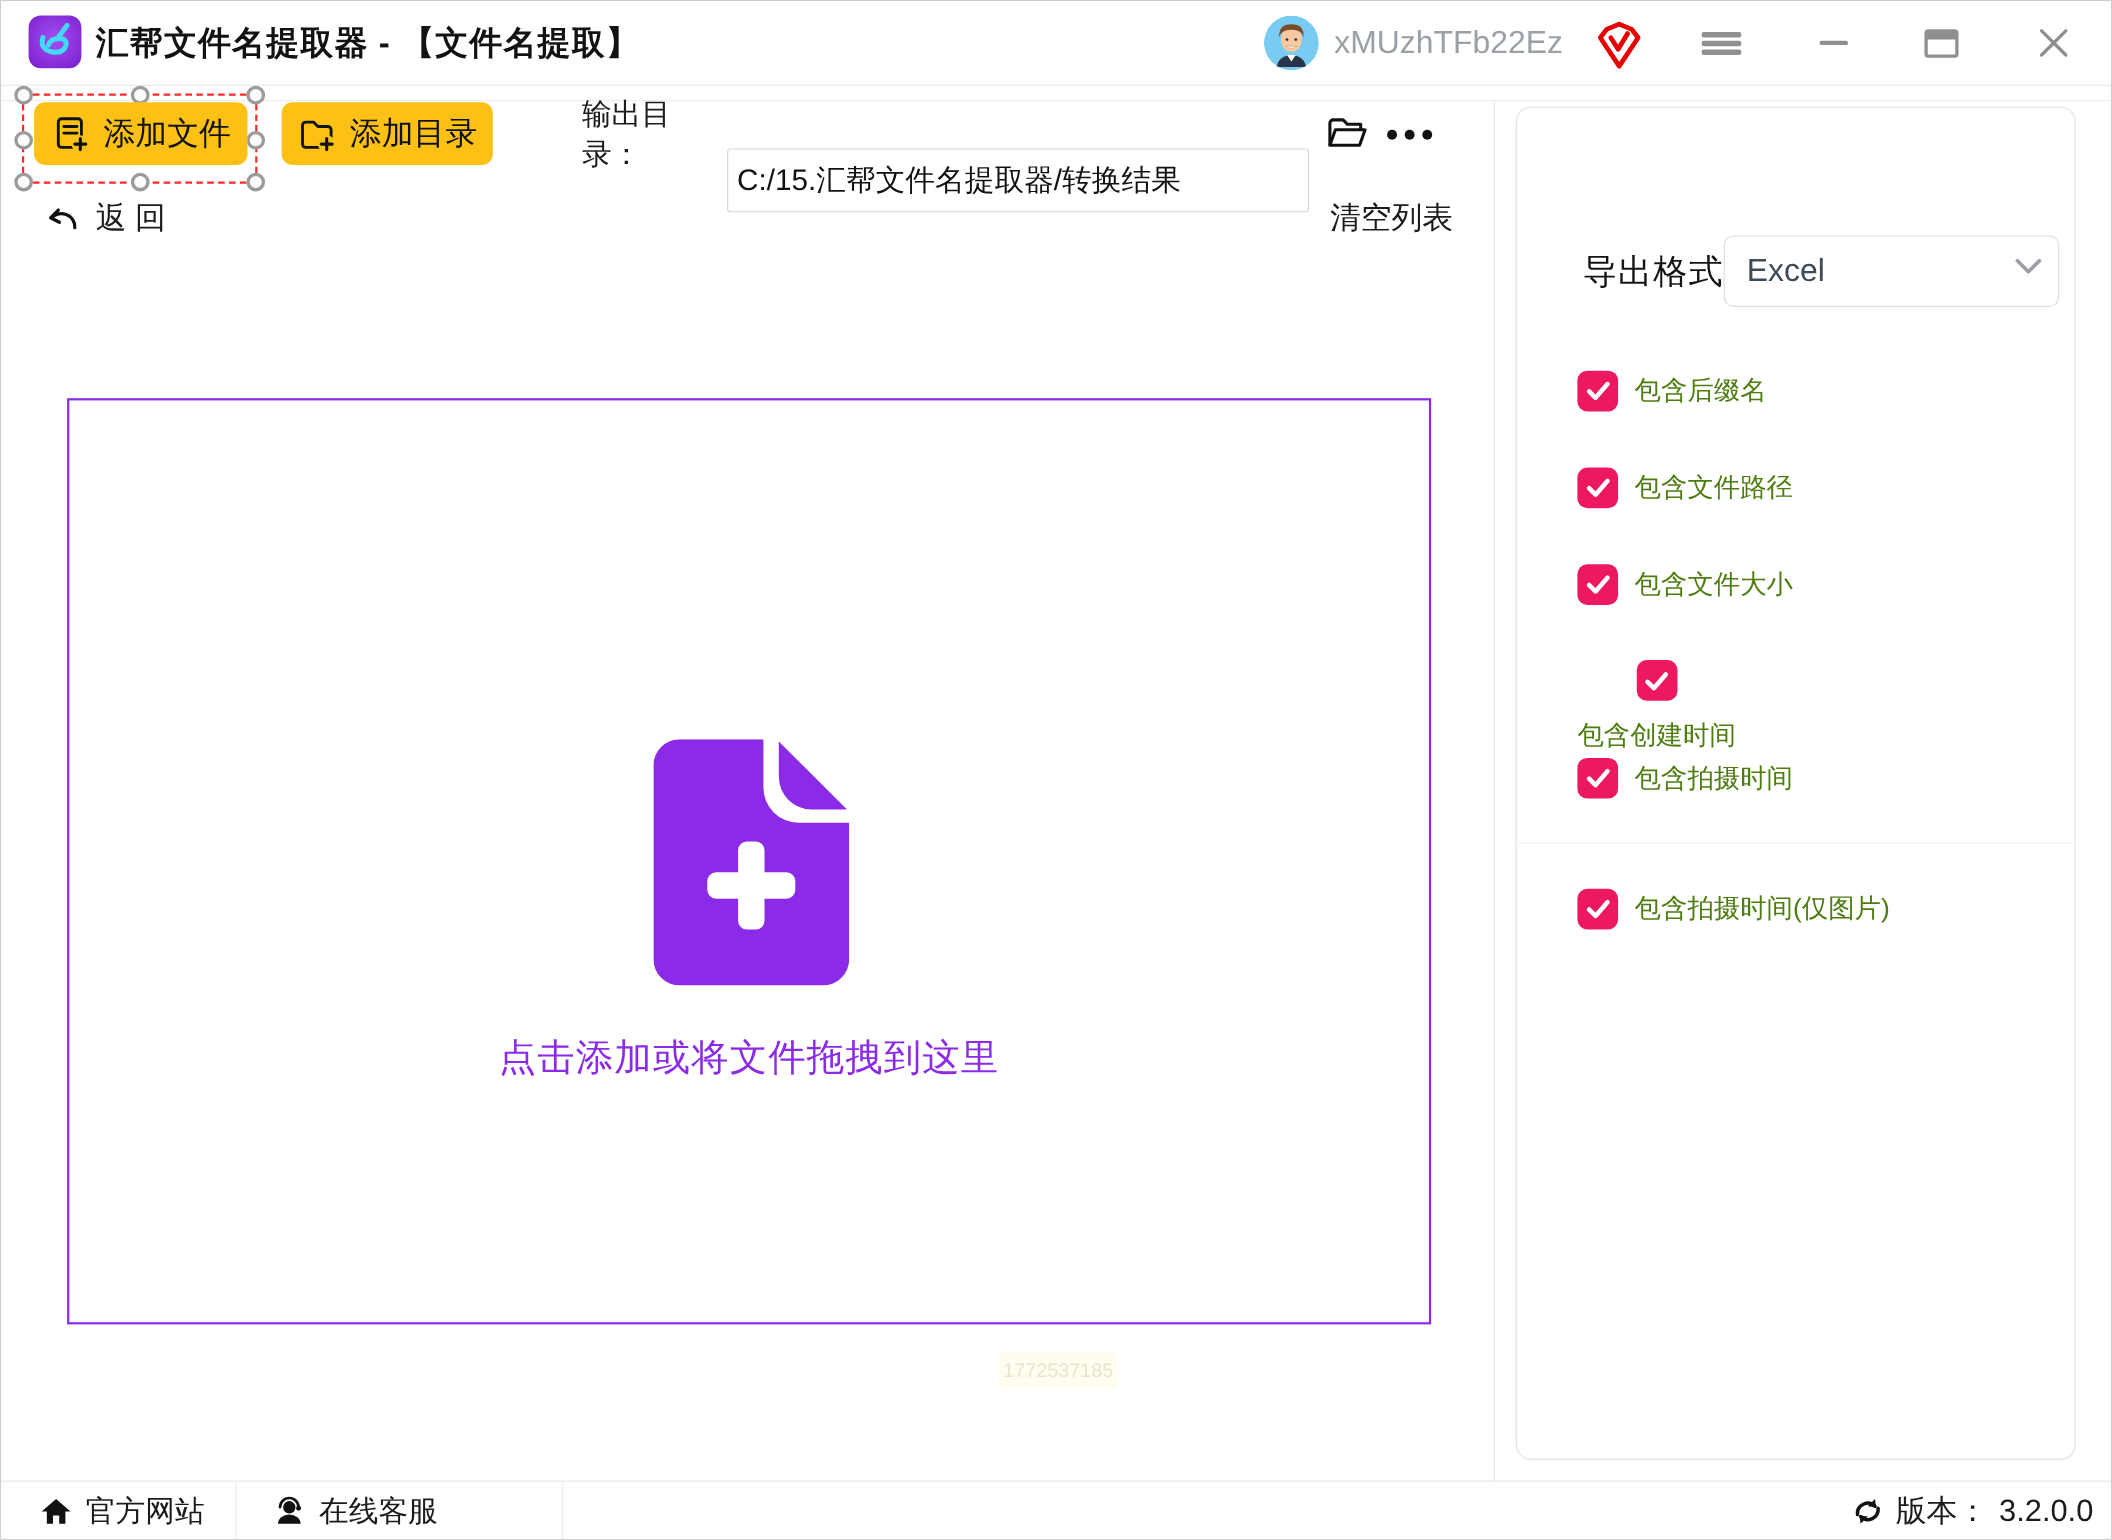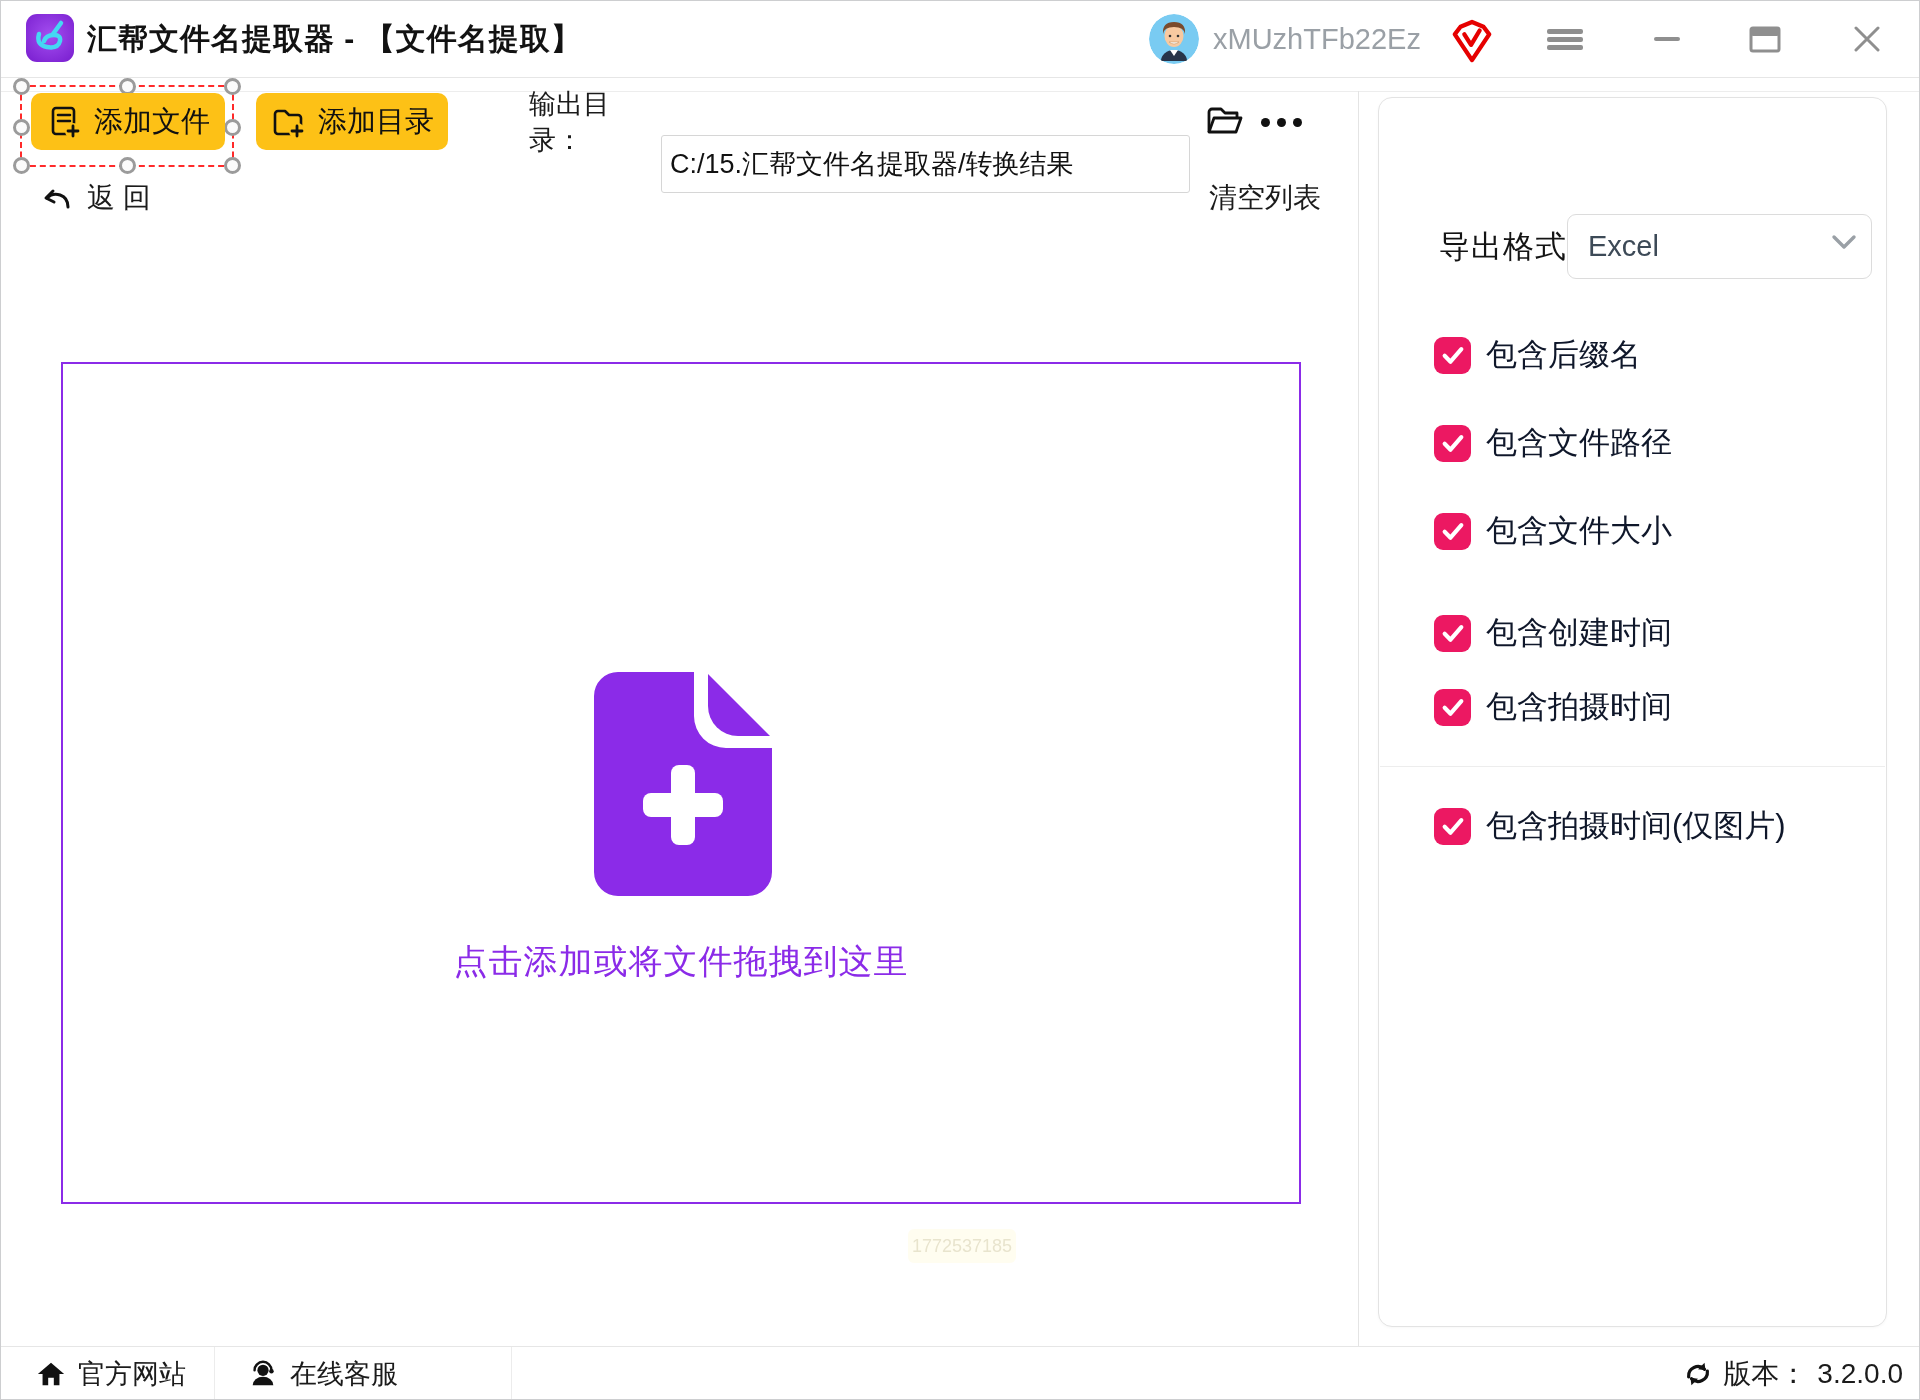--- a/index.html
+++ b/index.html
@@ -56,21 +56,21 @@
   .formrow{position:absolute;left:0;width:100%;display:flex;align-items:center;}
   .flabel{width:188px;text-align:right;font-size:31px;color:#141414;letter-spacing:1px;}
   .finput{margin-left:0;width:305px;height:66px;border:1px solid #dcdcdc;border-radius:9px;box-sizing:border-box;
     font-size:29px;padding:0 14px;font-family:inherit;color:#111;background:#fff;}
   .fselect{position:relative;width:305px;height:65px;border:1px solid #dcdcdc;border-radius:9px;box-sizing:border-box;
     display:flex;align-items:center;background:#fff;cursor:pointer;}
   .fselect .selval{font-size:29px;color:#3d4a57;padding-left:20px;}
   .fselect .chev{position:absolute;right:14px;top:18px;}
   .cbrow{position:absolute;left:55px;display:flex;align-items:center;gap:15px;height:38px;cursor:pointer;}
   .cbox{width:37px;height:37px;border-radius:9px;background:#ec1862;display:flex;align-items:center;justify-content:center;flex:0 0 auto;}
-  .cblabel{font-size:31px;color:#0f172a;}
+  .cblabel{font-size:24px;color:#4d7c0f;}
   .sidecard-divider{position:absolute;left:1px;top:668px;width:calc(100% - 2px);border-top:1px solid #ededed;}
   .startbtn{position:absolute;left:45px;top:822px;width:440px;height:79px;background:#f5301d;border:none;border-radius:10px;
     color:#fff;font-size:31px;font-weight:bold;letter-spacing:3px;font-family:inherit;cursor:pointer;}
   
   .footer{left:0;top:1345px;width:1918px;height:54px;background:#fff;border-top:1px solid #e6e6e6;}
   .fcell{position:absolute;top:0;height:54px;display:flex;align-items:center;gap:12px;font-size:27px;cursor:pointer;}
   .fc1{left:35px;}
   .fc2{left:247px;}
   .fdiv{position:absolute;top:0;height:54px;border-left:1px solid #ececec;}
   .fversion{position:absolute;right:16px;top:0;height:54px;display:flex;align-items:center;gap:10px;font-size:28px;cursor:default;}
@@ -252,21 +252,21 @@
         <span class="cblabel">包含文件路径</span>
       </div>
         <div class="cbrow" style="top: 414px;">
         <span class="cbox">
           <svg width="30" height="30" viewBox="0 0 36 36">
             <path d="M8 19 L15 26 L28 11" fill="none" stroke="#fff" stroke-width="5" stroke-linecap="round" stroke-linejoin="round"></path>
           </svg>
         </span>
         <span class="cblabel">包含文件大小</span>
       </div>
-        <div class="cbrow" style="top: 516px;">
+        <div class="cbrow" style="top: 502px; flex-direction: column;">
         <span class="cbox">
           <svg width="30" height="30" viewBox="0 0 36 36">
             <path d="M8 19 L15 26 L28 11" fill="none" stroke="#fff" stroke-width="5" stroke-linecap="round" stroke-linejoin="round"></path>
           </svg>
         </span>
         <span class="cblabel">包含创建时间</span>
       </div>
         <div class="cbrow" style="top: 590px;">
         <span class="cbox">
           <svg width="30" height="30" viewBox="0 0 36 36">

